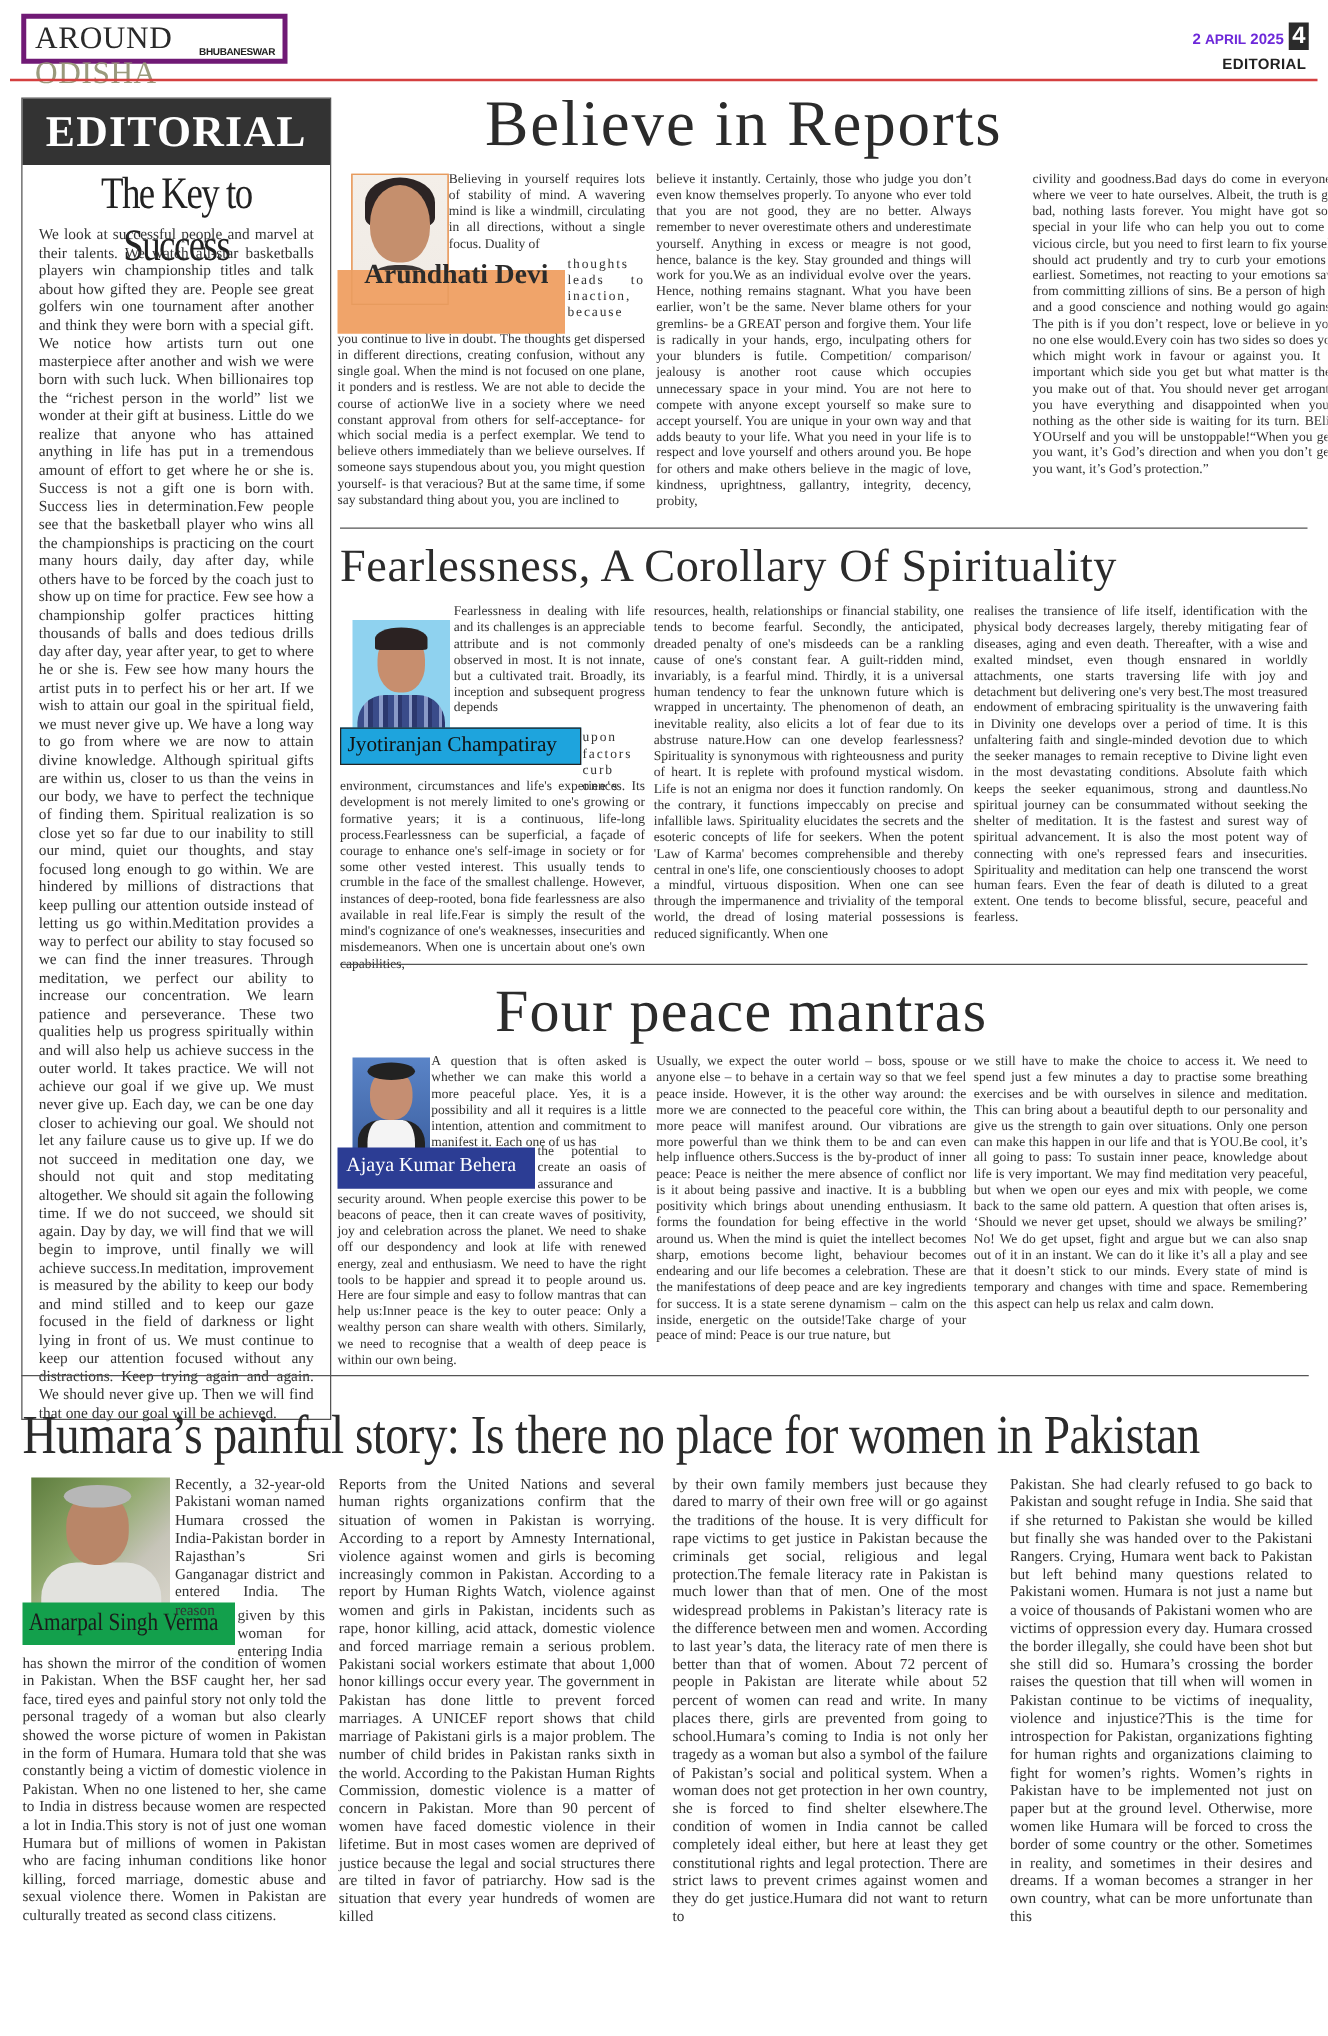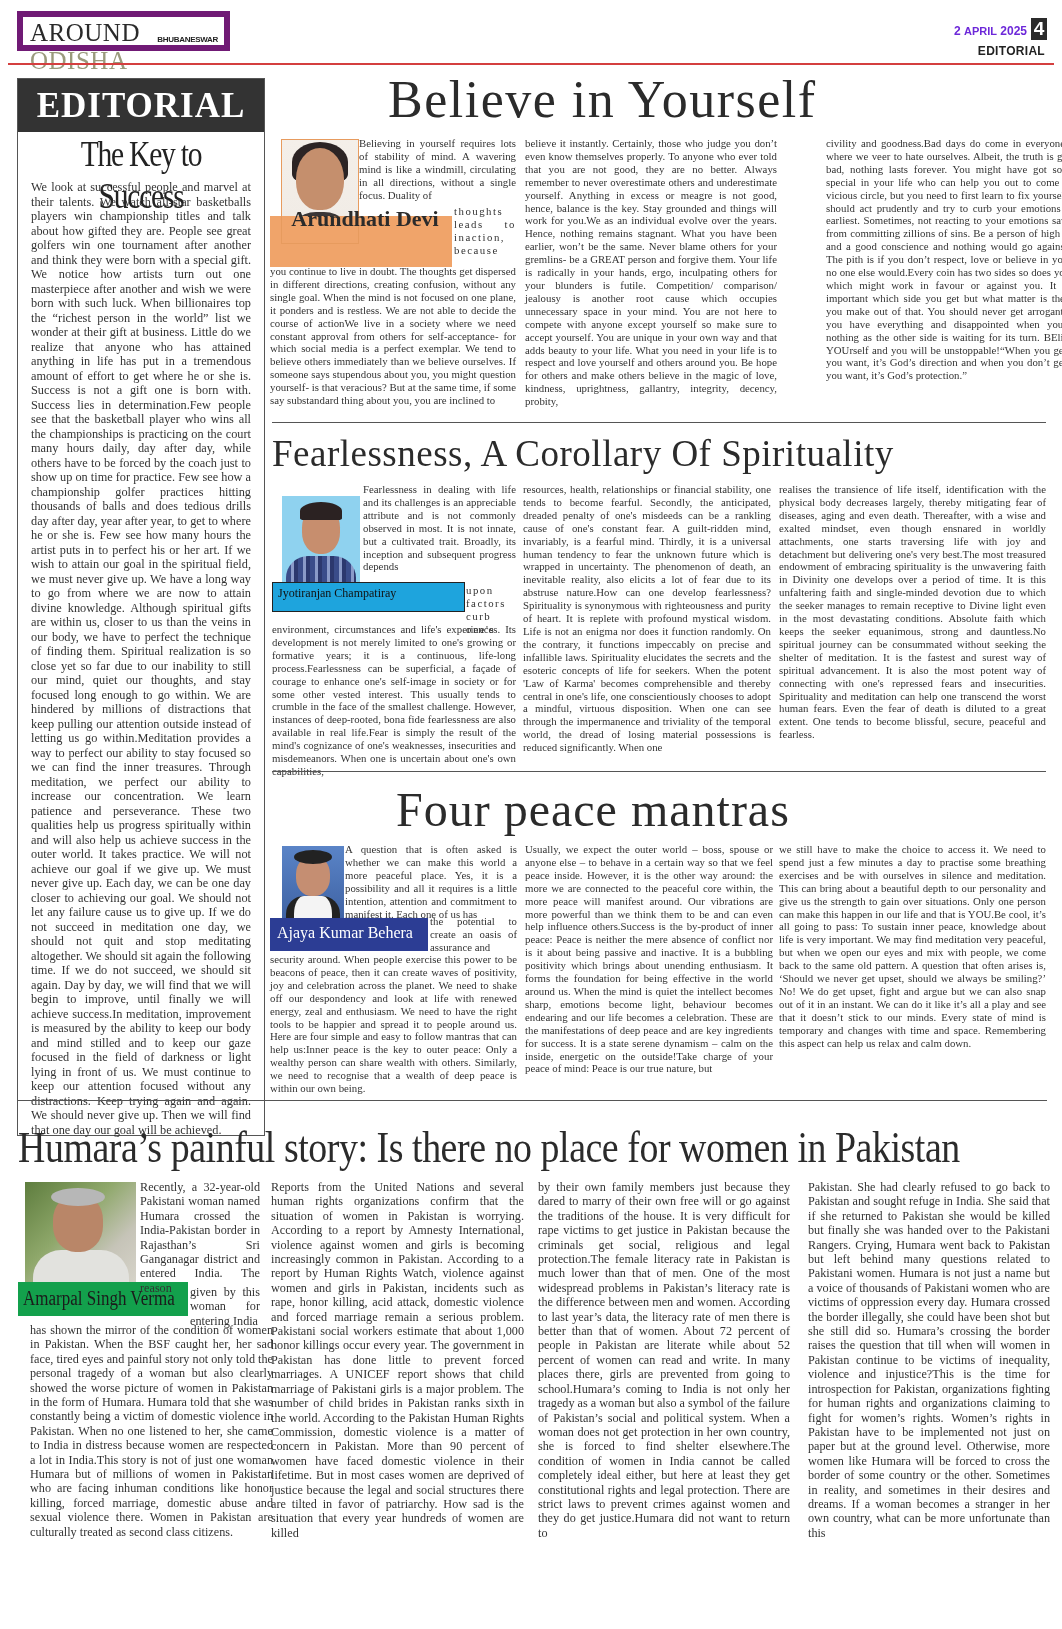--- a/index.html
+++ b/index.html
@@ -1,18 +1,18 @@
 <!DOCTYPE html>
 <html><head>
 <meta charset="utf-8">
 <style>
   html, body { margin:0; padding:0; background:#fff; }
   body { width:1062px; height:1629px; position:relative; overflow:hidden; font-family:"Liberation Serif", serif; color:#222; }
   .abs { position:absolute; }
-  .masthead-logo { left:17px; top:11px; width:213px; height:40px; border:6px solid #701a75; box-sizing:border-box; }
+  .masthead-logo { left:17px; top:11px; width:213px; height:40px; border:4px solid #701a75; box-sizing:border-box; }
   .logo-around { position:absolute; left:7px; top:2px; font-size:25px; letter-spacing:0.5px; color:#2a2a2a; font-family:"Liberation Serif", serif; }
   .logo-odisha { color:#9a9a7c; }
   .logo-city { position:absolute; right:6px; bottom:1px; font-size:8px; font-weight:bold; font-family:"Liberation Sans", sans-serif; letter-spacing:-0.3px; color:#222; }
   .date-line { right:35px; top:24px; font-family:"Liberation Sans", sans-serif; font-weight:bold; font-size:12px; color:#6d28d9; }
   .date-month { font-size:11px; }
   .page-num { right:15px; top:18px; width:16px; height:22px; background:#2b2b2b; color:#fff; font-family:"Liberation Sans", sans-serif; font-weight:bold; font-size:19px; text-align:center; line-height:22px; }
   .weekday { right:17px; top:44px; font-family:"Liberation Sans", sans-serif; font-weight:bold; font-size:12px; letter-spacing:0.3px; }
   .red-rule { left:8px; top:63px; width:1046px; height:2px; background:#d43f3f; }
 
   .editorial-box { left:17px; top:78px; width:248px; height:1058px; border:1px solid #555; box-sizing:border-box; }
@@ -47,21 +47,21 @@
   .a1-c1-mid { left:454px; top:205px; width:62px; }
   .a1-c2 { left:525px; top:137px; width:252px; }
   .a1-c3 { left:826px; top:137px; width:265px; }
 
   
   .a2-photo { left:282px; top:496px; width:78px; height:108px; background:#8fd2ef; }
   .a2-face { position:absolute; left:20px; top:10px; width:38px; height:48px; border-radius:45%; background:#c78e6e; }
   .a2-hair { position:absolute; left:18px; top:6px; width:42px; height:18px; border-radius:50% 50% 10% 10%; background:#2b2222; }
   .a2-shirt { position:absolute; left:4px; top:60px; width:70px; height:48px; border-radius:22px 22px 0 0; background:repeating-linear-gradient(90deg,#3a4c8a 0 5px,#8a9ac8 5px 8px,#2c386e 8px 12px); }
   .a2-tag { left:272px; top:582px; width:193px; height:30px; background:#1ea4dd; border:1px solid #222; box-sizing:border-box; }
-  .a2-name { left:278px; top:586px; font-size:12px; color:#111; }
+  .a2-name { left:278px; top:586px; font-size:17px; color:#111; }
   .a2-c1-top { left:363px; top:483px; width:153px; }
   .a2-c1-mid { left:466px; top:584px; width:50px; }
   .a2-c1-rest { left:272px; top:623px; width:244px; }
   .a2-c2 { left:523px; top:483px; width:248px; }
   .a2-c3 { left:779px; top:483px; width:267px; }
 
   
   .a3-photo { left:282px; top:846px; width:62px; height:81px; background:linear-gradient(180deg,#5a84c7 0%,#3c5fa0 100%); }
   .a3-face { position:absolute; left:14px; top:10px; width:34px; height:40px; border-radius:45%; background:#c58e72; }
   .a3-hair { position:absolute; left:12px; top:4px; width:38px; height:14px; border-radius:50%; background:#222; }
@@ -77,21 +77,21 @@
   
   .a4-photo { left:25px; top:1182px; width:111px; height:110px; background:linear-gradient(135deg,#5e7d3e 0%,#8fa86b 40%,#c6c4b8 70%,#d9d6cc 100%); }
   .a4-face { position:absolute; left:28px; top:12px; width:50px; height:58px; border-radius:45%; background:#b98668; }
   .a4-hair { position:absolute; left:26px; top:6px; width:54px; height:18px; border-radius:50%; background:#b7b7b7; }
   .a4-shirt { position:absolute; left:8px; top:68px; width:96px; height:42px; border-radius:28px 28px 0 0; background:#e2e2de; }
   .a4-tag { left:18px; top:1282px; width:170px; height:34px; background:#13a04c; }
   .a4-name { left:23px; top:1287px; font-size:20px; color:#1b1b1b; transform-origin:left top; transform:scaleX(0.85); }
   .b-col { font-size:12.2px; line-height:14.4px; text-align:justify; color:#333; }
   .a4-c1-top { left:140px; top:1180px; width:120px; }
   .a4-c1-mid { left:190px; top:1285px; width:70px; }
-  .a4-c1-rest { left:18px; top:1323px; width:243px;margin-left:12px; }
+  .a4-c1-rest { left:18px; top:1323px; width:243px; }
   .a4-c2 { left:271px; top:1180px; width:253px; }
   .a4-c3 { left:538px; top:1180px; width:252px; }
   .a4-c4 { left:808px; top:1180px; width:242px; }
   .spaced { letter-spacing:1.5px; }
 </style>
 </head>
 <body>
 
 <div class="abs masthead-logo">
   <span class="logo-around"><span>AROUND</span> <span class="logo-odisha">ODISHA</span></span>
@@ -103,21 +103,21 @@
 <div class="abs page-num">4</div>
 <div class="abs weekday">EDITORIAL</div>
 <div class="abs red-rule"></div>
 
 <div class="abs editorial-box">
   <div class="editorial-banner">EDITORIAL</div>
   <div class="editorial-title">The Key to Success</div>
   <div class="editorial-body">We look at successful people and marvel at their talents. We watch all-star basketballs players win championship titles and talk about how gifted they are. People see great golfers win one tournament after another and think they were born with a special gift. We notice how artists turn out one masterpiece after another and wish we were born with such luck. When billionaires top the “richest person in the world” list we wonder at their gift at business. Little do we realize that anyone who has attained anything in life has put in a tremendous amount of effort to get where he or she is. Success is not a gift one is born with. Success lies in determination.Few people see that the basketball player who wins all the championships is practicing on the court many hours daily, day after day, while others have to be forced by the coach just to show up on time for practice. Few see how a championship golfer practices hitting thousands of balls and does tedious drills day after day, year after year, to get to where he or she is. Few see how many hours the artist puts in to perfect his or her art.  If we wish to attain our goal in the spiritual field, we must never give up. We have a long way to go from where we are now to attain divine knowledge. Although spiritual gifts are within us, closer to us than the veins in our body, we have to perfect the technique of finding them. Spiritual realization is so close yet so far due to our inability to still our mind, quiet our thoughts, and stay focused long enough to go within. We are hindered by millions of distractions that keep pulling our attention outside instead of letting us go within.Meditation provides a way to perfect our ability to stay focused so we can find the inner treasures. Through meditation, we perfect our ability to increase our concentration. We learn patience and perseverance. These two qualities help us progress spiritually within and will also help us achieve success in the outer world. It takes practice. We will not achieve our goal if we give up. We must never give up. Each day, we can be one day closer to achieving our goal. We should not let any failure cause us to give up. If we do not succeed in meditation one day, we should not quit and stop meditating altogether. We should sit again the following time. If we do not succeed, we should sit again. Day by day, we will find that we will begin to improve, until finally we will achieve success.In meditation, improvement is measured by the ability to keep our body and mind stilled and to keep our gaze focused in the field of darkness or light lying in front of us. We must continue to keep our attention focused without any distractions. Keep trying again and again. We should never give up. Then we will find that one day our goal will be achieved.</div>
 </div>
 
-<div class="abs headline h1">Believe in Yourself</div>
+<div class="abs headline h1">Believe in Reports</div>
 <div class="abs photo a1-photo">
   <div class="a1-hair"></div>
     <div class="a1-face"></div>
     <div class="a1-body"></div>
 </div>
 <div class="abs a1-tag"></div>
 <div class="abs photo a1-photo" style="z-index:1;background:transparent;border:1px solid #e79b5e;height:103px;"></div>
 <div class="abs a1-name" style="z-index:2">Arundhati Devi</div>
 <div class="abs col a1-c1-top">Believing in yourself requires lots of stability of mind. A wavering mind is like a windmill, circulating in all directions, without a single focus. Duality of</div>
 <div class="abs col a1-c1-mid spaced">thoughts leads to inaction, because</div>

